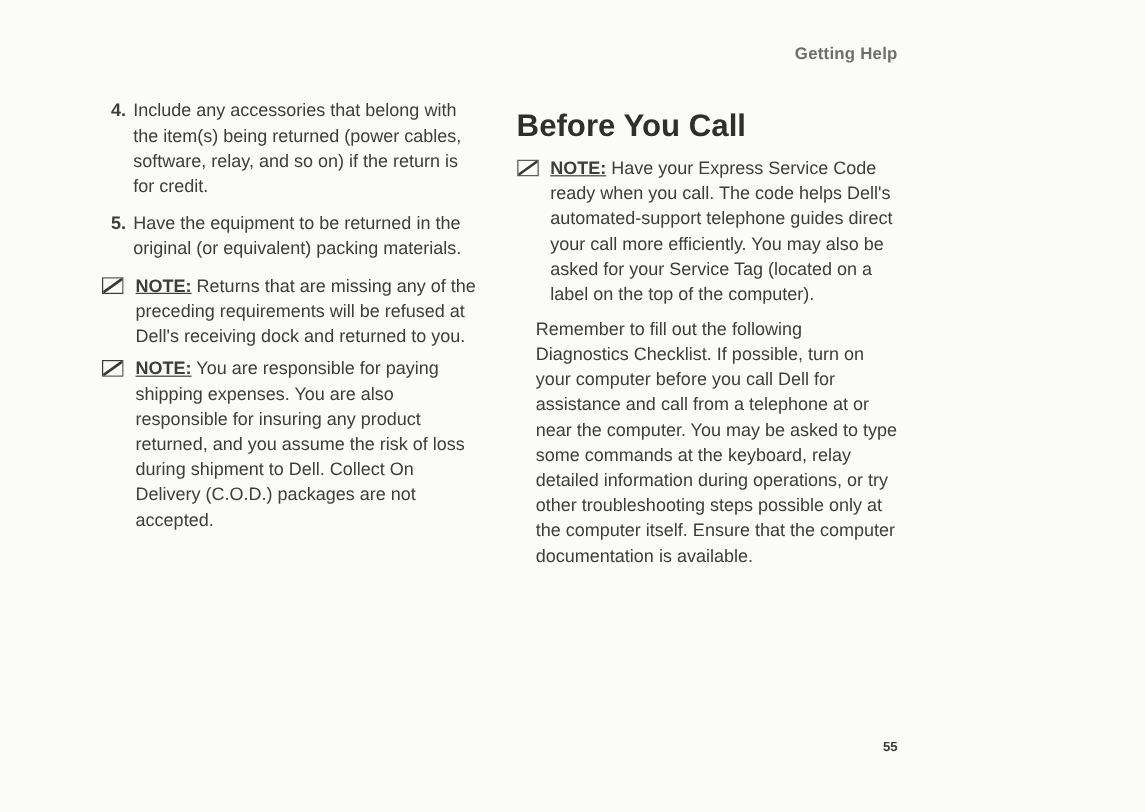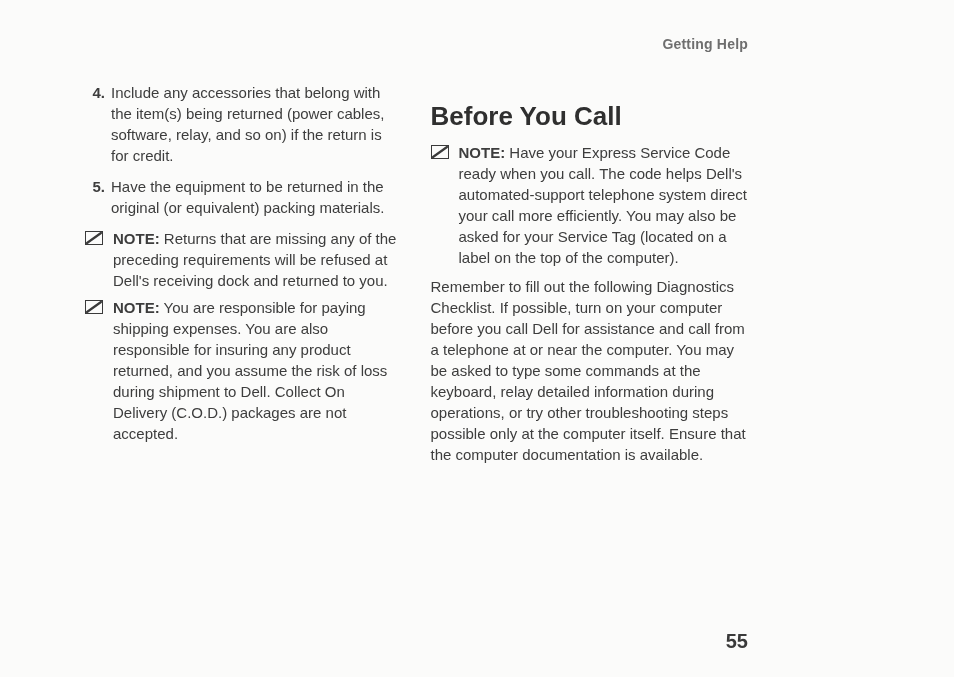--- a/index.html
+++ b/index.html
@@ -62,39 +62,40 @@
     padding-top: 3px;
   }
   .note-icon svg {
     display: block;
   }
   .note-body {
     flex: 1;
   }
   .note-label {
     font-weight: bold;
+    text-decoration: underline;
   }
   h2.section-heading {
     font-family: "Arial Narrow", Arial, Helvetica, sans-serif;
     font-stretch: condensed;
     font-weight: bold;
     font-size: 26px;
-    margin: 16px 0 8px 0;
+    margin: 4px 0 8px 0;
     color: #2f2f2f;
     letter-spacing: 0px;
   }
   .para {
-    margin: 8px 0 10px 0;
+    margin: 8px 0 10px 16px;
   }
   .page-num {
     position: absolute;
     right: 75px;
-    bottom: 24px;
+    bottom: 48px;
     font-weight: bold;
-    font-size: 20px;
+    font-size: 11px;
   }
 </style>
 </head>
 <body>
 
 <div class="page">
 
   <div class="header">Getting Help</div>
 
   <div class="columns">
@@ -142,21 +143,21 @@
       <h2 class="section-heading">Before You Call</h2>
 
       <div class="note-block">
         <div class="note-icon">
           <svg width="18" height="14" viewBox="0 0 18 14">
             <rect x="0.5" y="0.5" width="17" height="13" fill="none" stroke="#3a3a3a" stroke-width="1"></rect>
             <line x1="2" y1="12" x2="16" y2="2" stroke="#3a3a3a" stroke-width="2.2" stroke-linecap="round"></line>
           </svg>
         </div>
         <div class="note-body">
-          <span class="note-label">NOTE:</span><span> Have your Express Service Code ready when you call. The code helps Dell's automated-support telephone system direct your call more efficiently. You may also be asked for your Service Tag (located on a label on the top of the computer).</span>
+          <span class="note-label">NOTE:</span><span> Have your Express Service Code ready when you call. The code helps Dell's automated-support telephone guides direct your call more efficiently. You may also be asked for your Service Tag (located on a label on the top of the computer).</span>
         </div>
       </div>
 
       <div class="para">Remember to fill out the following Diagnostics Checklist. If possible, turn on your computer before you call Dell for assistance and call from a telephone at or near the computer. You may be asked to type some commands at the keyboard, relay detailed information during operations, or try other troubleshooting steps possible only at the computer itself. Ensure that the computer documentation is available.</div>
 
     </div>
 
   </div>
 
   <div class="page-num">55</div>

